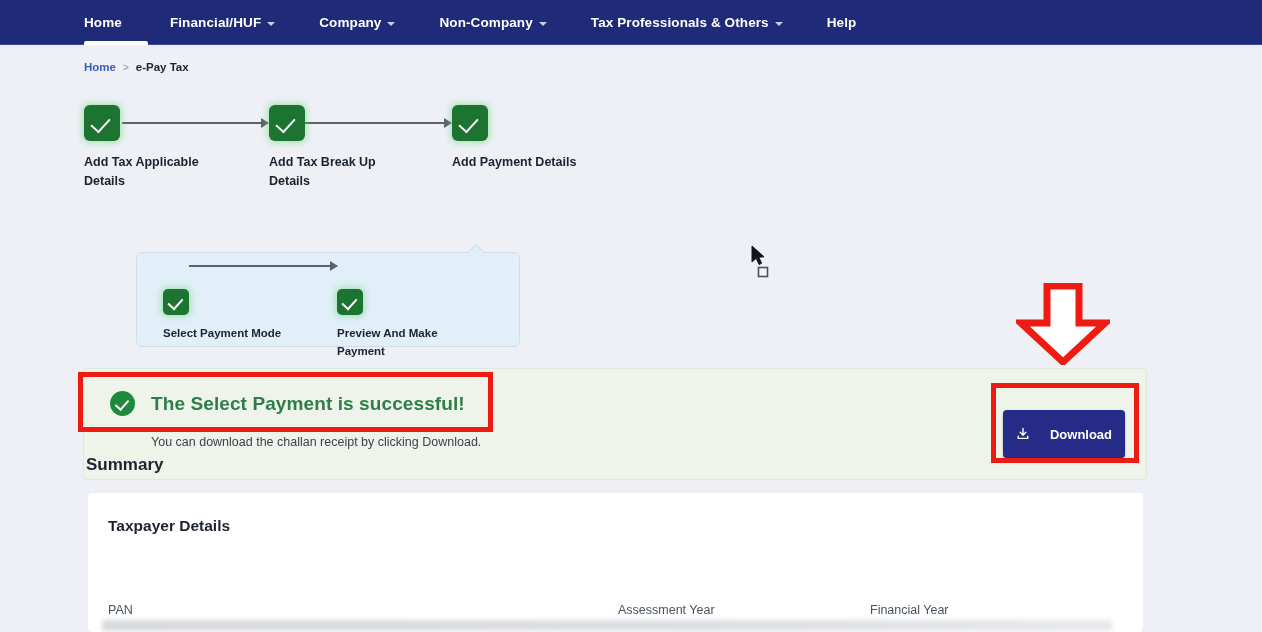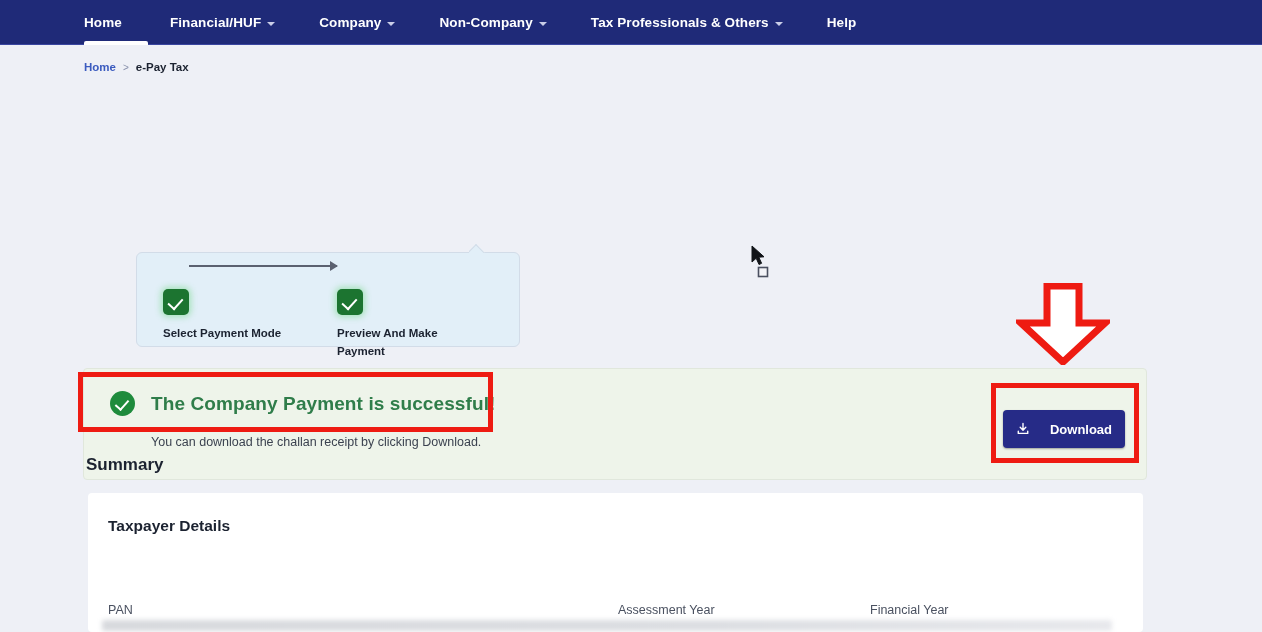--- a/index.html
+++ b/index.html
@@ -223,21 +223,21 @@
     position: absolute;
     left: 67px; top: 66px;
     font-size: 12.5px;
     color: #3b4250;
   }
 
   
   #download-button {
     position: absolute;
     left: 1003px; top: 365px;
-    width: 122px; height: 38px;
+    width: 122px; height: 48px;
     background: #262b87;
     border-radius: 4px;
     display: flex;
     align-items: center;
     justify-content: center;
     gap: 20px;
     color: #ffffff;
     font-size: 13px;
     font-weight: 700;
     cursor: pointer;
@@ -348,41 +348,60 @@
 </div>
 
 <div id="page">
 
   <div id="breadcrumb">
     <span class="bc-home">Home</span>
     <span class="bc-sep">&gt;</span>
     <span class="bc-cur">e-Pay Tax</span>
   </div>
 
+  <div id="stepper">
+    <div class="connector" style="left:38px; width:146px;"></div>
+    <div class="connector" style="left:221px; width:146px;"></div>
+
+    <div class="step" style="left:0px;">
+      <div class="chk"></div>
+      <div class="steplabel">Add Tax Applicable Details</div>
+    </div>
+
+    <div class="step" style="left:185px;">
+      <div class="chk"></div>
+      <div class="steplabel">Add Tax Break Up Details</div>
+    </div>
+
+    <div class="step" style="left:368px;">
+      <div class="chk"></div>
+      <div class="steplabel">Add Payment Details</div>
+    </div>
+  </div>
 
   <div id="substep-card">
     <div class="notch"></div>
 
     <div class="connector sm" style="left:52px; width:148px;"></div>
 
     <div class="substep" style="left:26px;">
       <div class="chk small"></div>
       <div class="steplabel">Select Payment Mode</div>
     </div>
 
     <div class="substep" style="left:200px;">
       <div class="chk small"></div>
       <div class="steplabel">Preview And Make Payment</div>
     </div>
   </div>
 
   <div id="success-banner">
     <div id="success-row">
       <div class="circle-check"></div>
-      <div id="success-title">The Company Payment is successful!</div>
+      <div id="success-title">The Select Payment is successful!</div>
     </div>
     <div id="success-sub">You can download the challan receipt by clicking Download.</div>
   </div>
 
   <div id="download-button">
     <span>
       <svg width="14" height="14" viewBox="0 0 16 16">
         <path d="M8 1.6 V8.4 M4.8 6.1 L8 9.3 L11.2 6.1" fill="none" stroke="#ffffff" stroke-width="1.6" stroke-linecap="round" stroke-linejoin="round"></path>
         <path d="M2.6 10.6 V13 H13.4 V10.6" fill="none" stroke="#ffffff" stroke-width="1.6" stroke-linecap="round" stroke-linejoin="round"></path>
       </svg>

